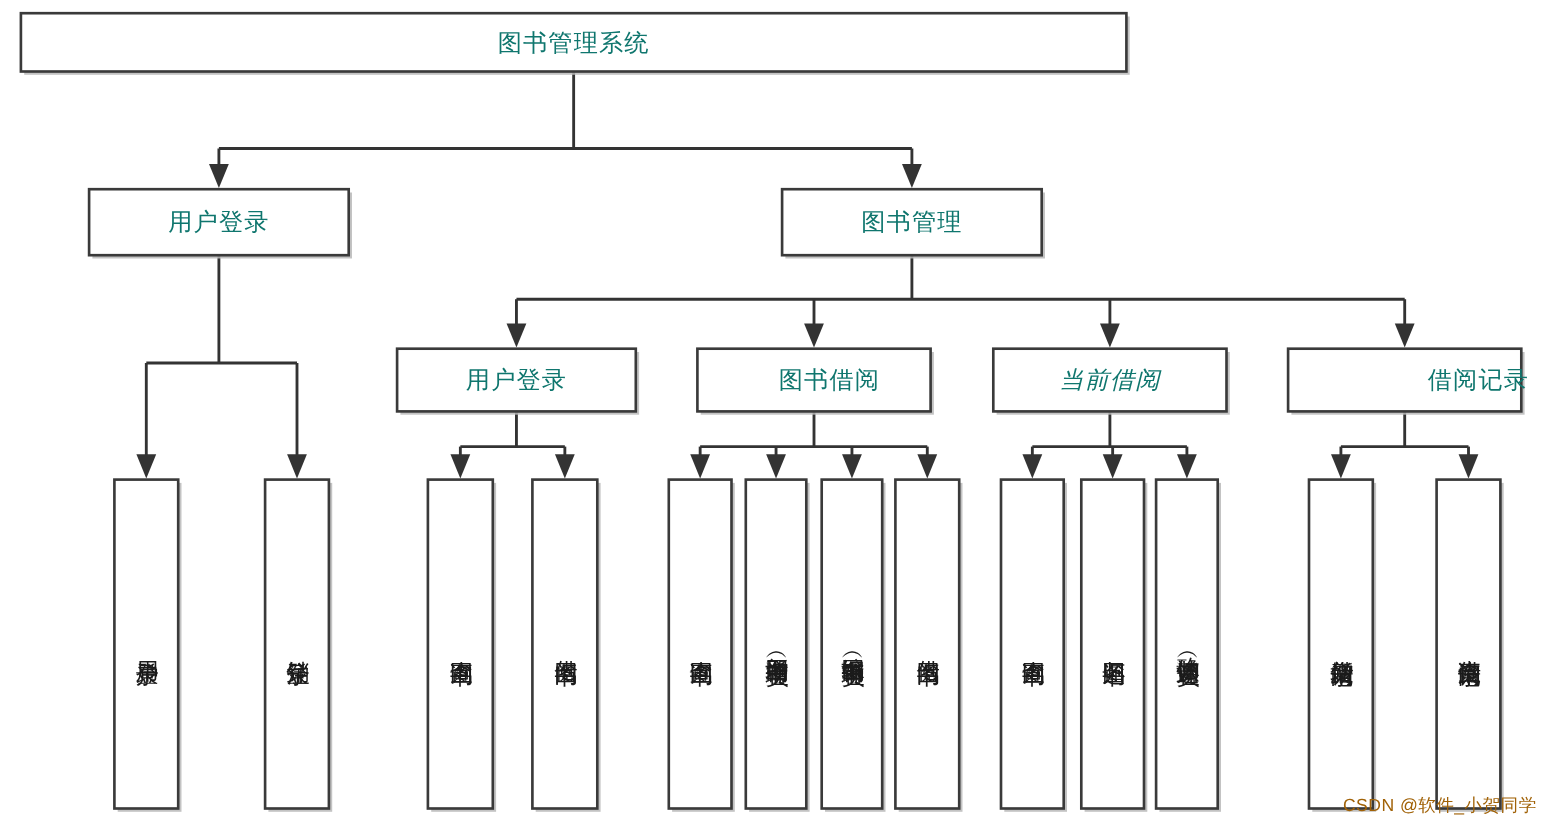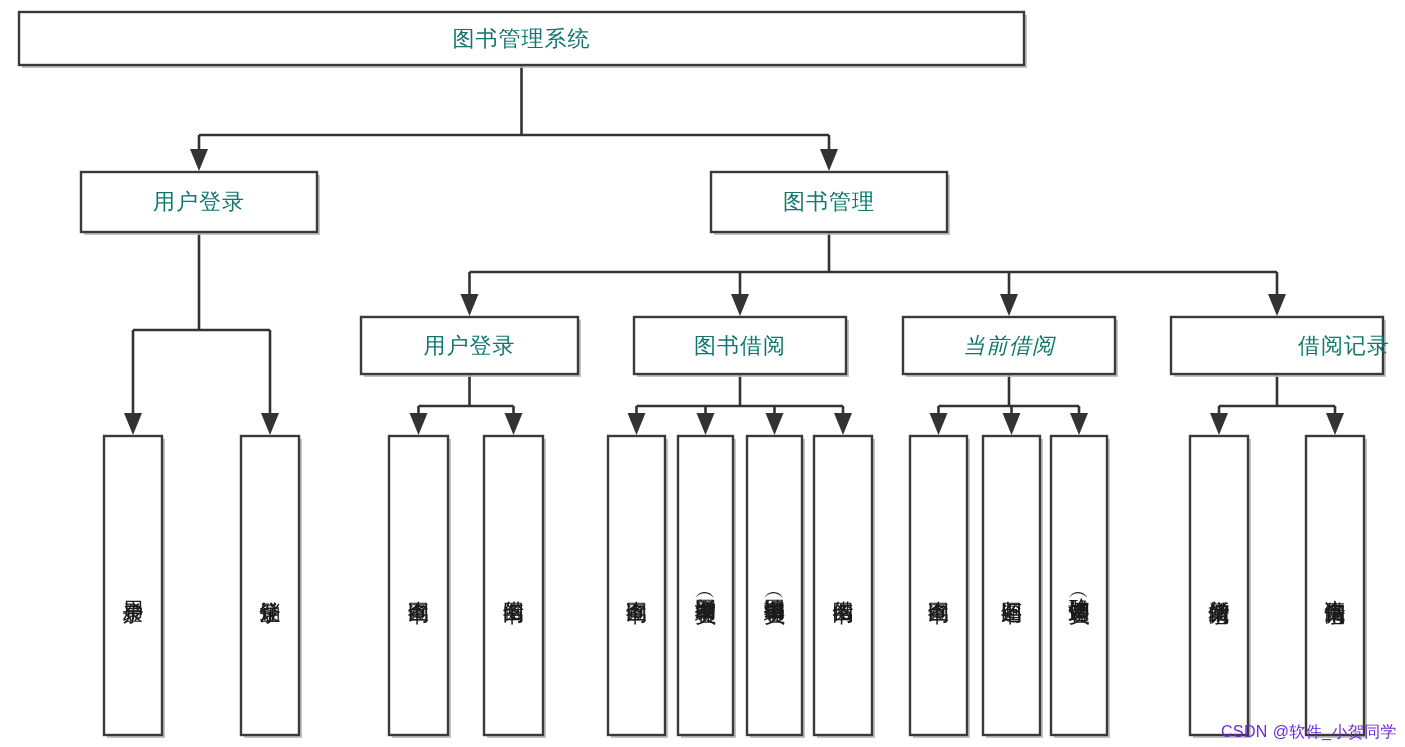--- a/index.html
+++ b/index.html
@@ -47,21 +47,21 @@
   .arrow-head {
     fill: #333333;
     stroke: none;
   }
   .watermark {
     position: absolute;
     right: 8px;
     bottom: 4px;
     font-family: "Liberation Sans", "DejaVu Sans", sans-serif;
     font-size: 16px;
-    color: #6d28d9;
+    color: #a16207;
     letter-spacing: 0.4px;
     white-space: nowrap;
     user-select: none;
   }
   .vert-text-wrap {
     position: absolute;
     display: flex;
     align-items: center;
     justify-content: center;
     pointer-events: none;
@@ -213,21 +213,21 @@
       </div>
       <div class="horiz-text-wrap" style="left: 361px; top: 317px; width: 217px; height: 57px;">
         <span class="horiz-text">用户登录</span>
       </div>
       <div class="vert-text-wrap" style="left: 389px; top: 436px; width: 59px; height: 299px;">
         <span class="vert-text">查询图书</span>
       </div>
       <div class="vert-text-wrap" style="left: 484px; top: 436px; width: 59px; height: 299px;">
         <span class="vert-text">借阅图书</span>
       </div>
-      <div class="horiz-text-wrap" style="left: 634px; top: 317px; width: 212px; height: 57px; text-align: center;">
+      <div class="horiz-text-wrap" style="left: 648px; top: 317px; width: 212px; height: 57px; text-align: center;">
         <span class="horiz-text">图书借阅</span>
       </div>
       <div class="vert-text-wrap" style="left: 608px; top: 436px; width: 57px; height: 299px;">
         <span class="vert-text">查询图书</span>
       </div>
       <div class="vert-text-wrap" style="left: 678px; top: 436px; width: 55px; height: 299px;">
         <span class="vert-text">新增图书（管理员）</span>
       </div>
       <div class="vert-text-wrap" style="left: 747px; top: 436px; width: 55px; height: 299px;">
         <span class="vert-text">编辑图书（管理员）</span>

